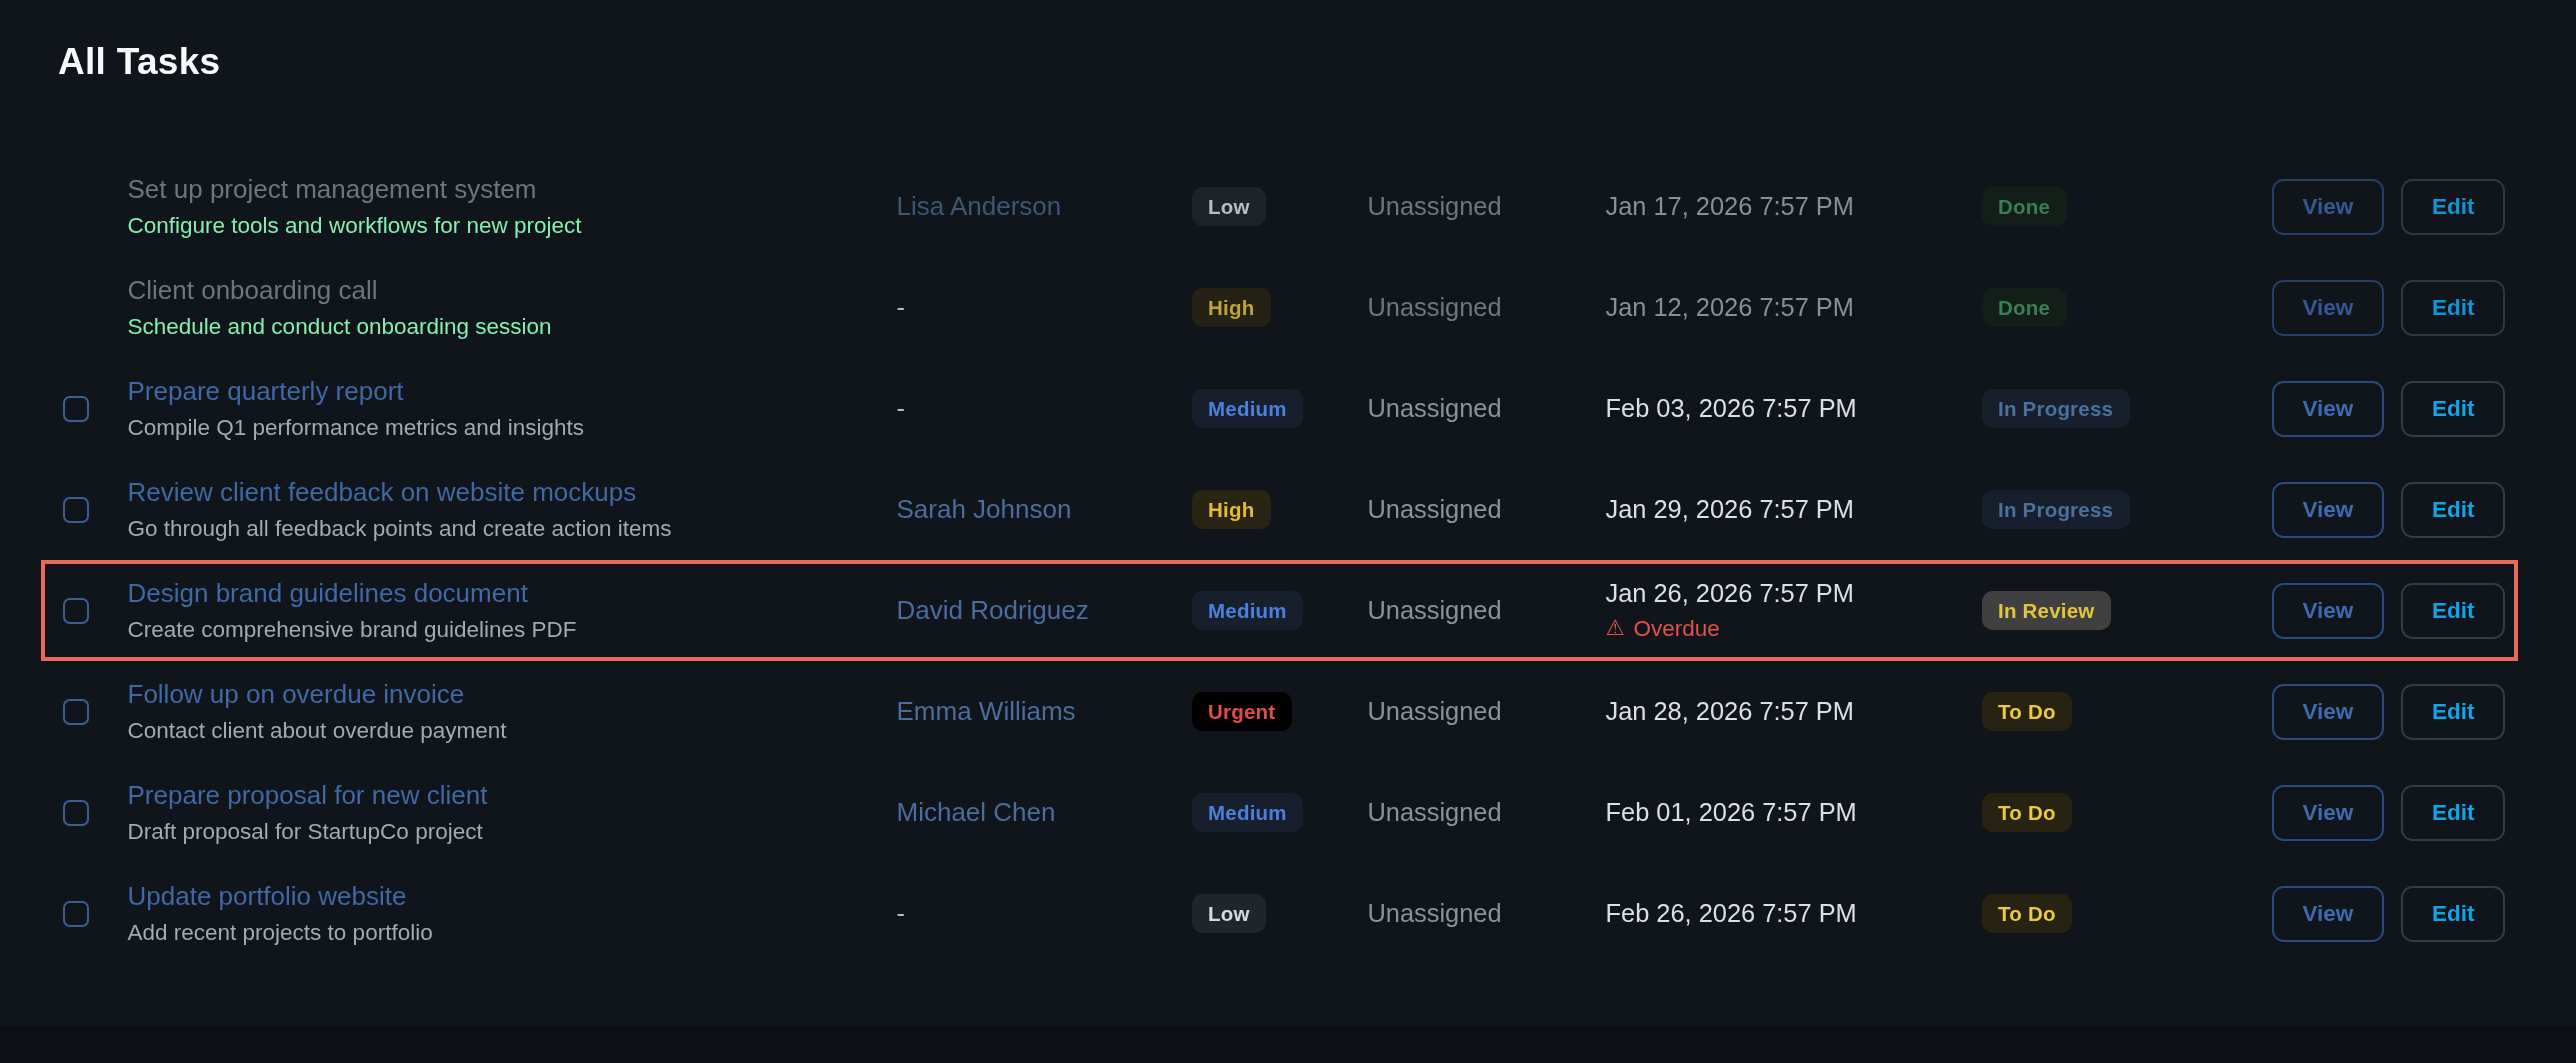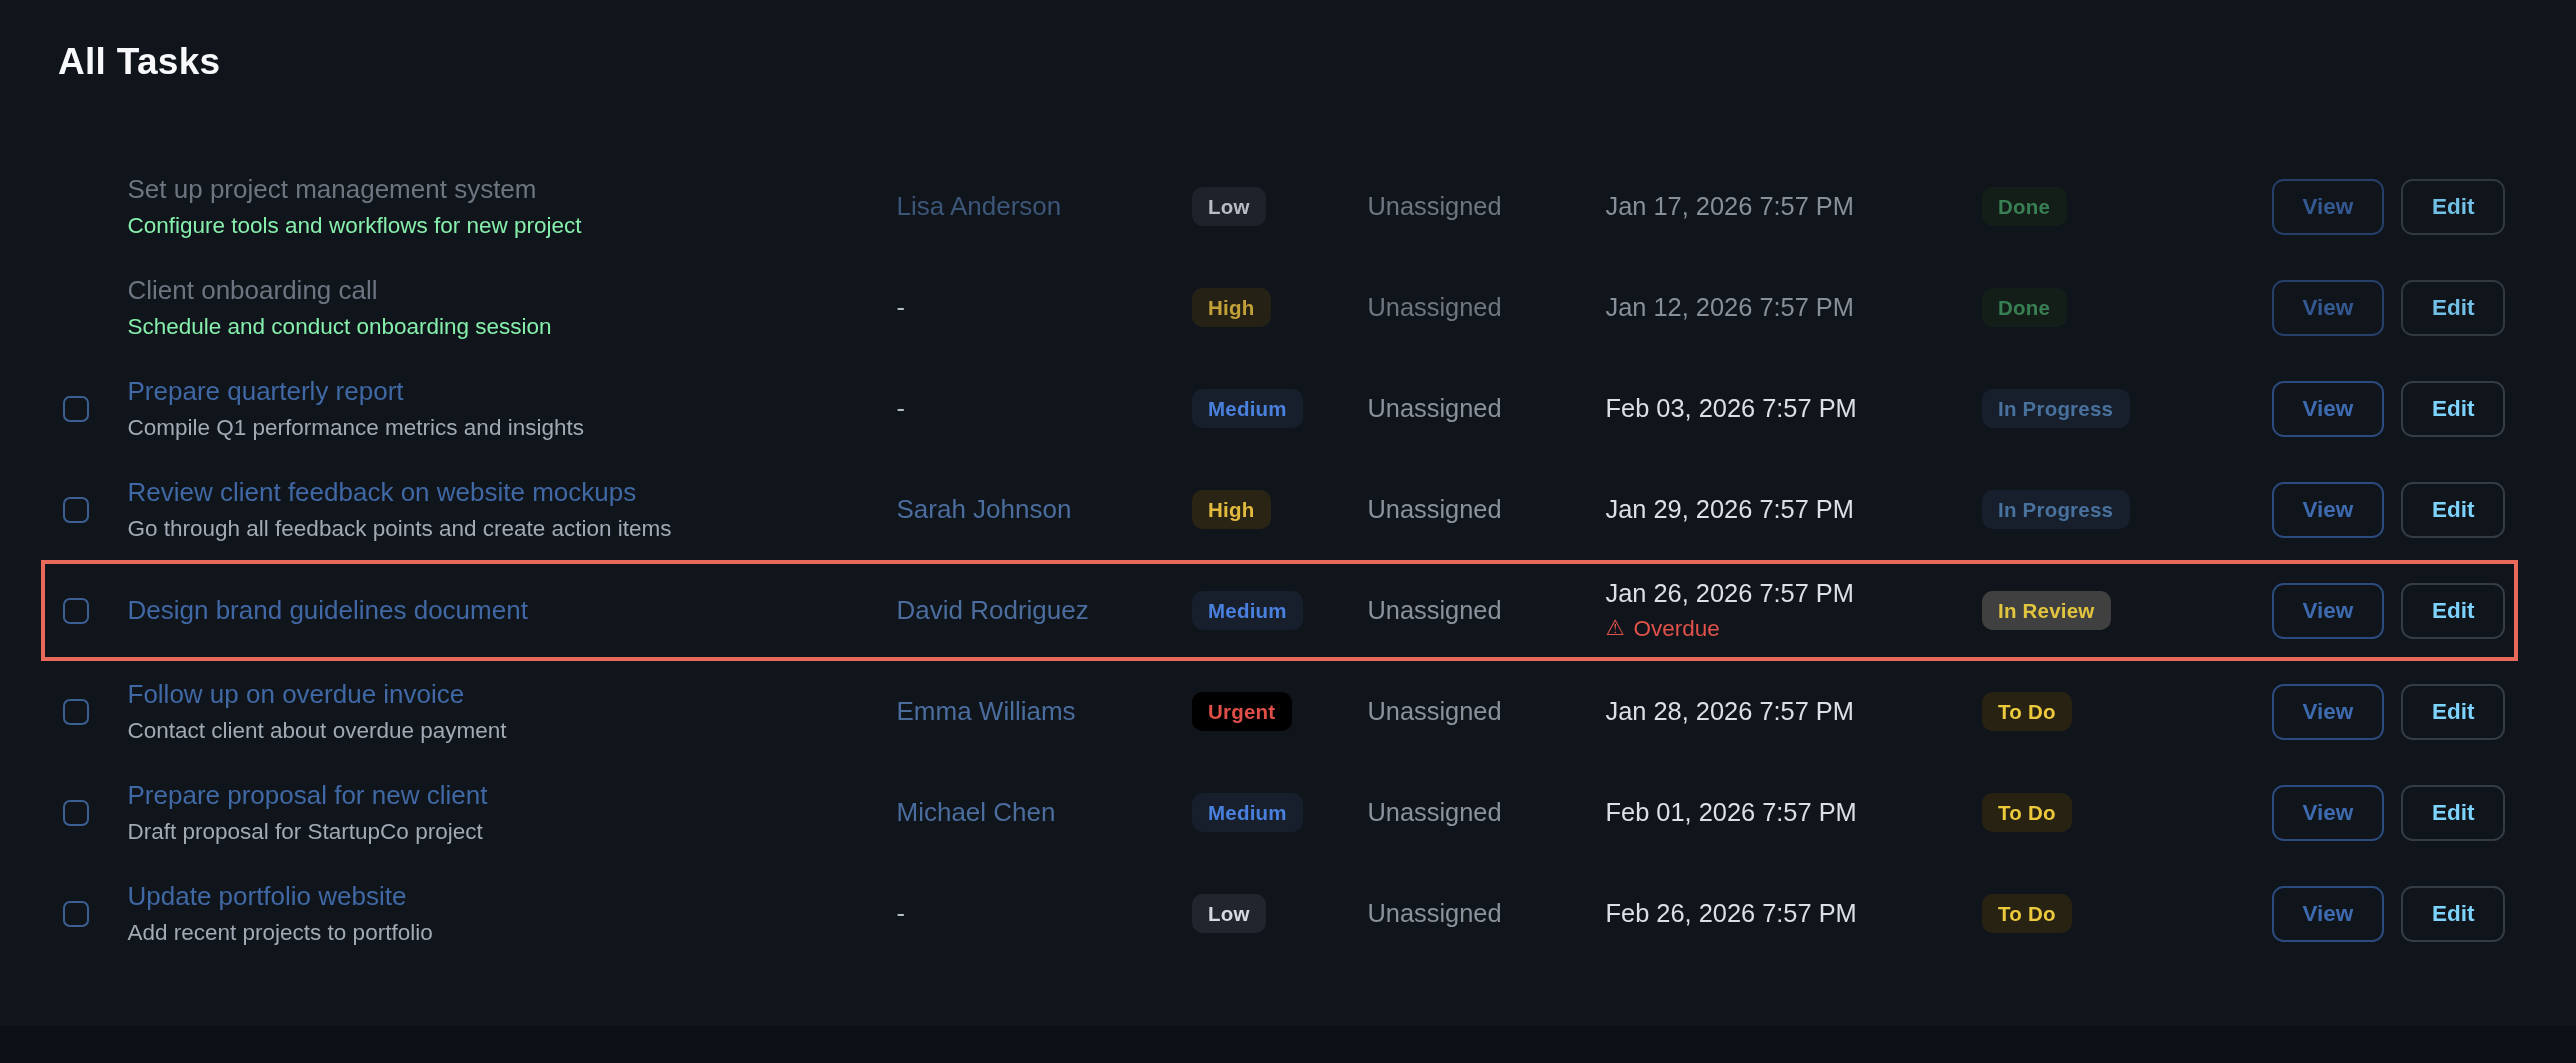--- a/index.html
+++ b/index.html
@@ -53,21 +53,21 @@
   .due { font-size: 25.4px; color: #dbe0e6; }
   .overdue { display: flex; align-items: center; gap: 8.8px; font-size: 22.5px; color: #e0524a; }
   .overdue-icon { font-size: 21.5px; line-height: 1; }
   .col-actions { display: flex; justify-content: flex-end; padding-right: 18.6px; gap: 16.6px; }
   .btn {
     height: 56px; padding: 0 29px; border-radius: 11.7px;
     background: transparent; font-family: inherit;
     font-size: 22.5px; font-weight: 600; cursor: pointer;
   }
   .btn.view { border: 2px solid #2b4a7d; color: #3e6bb0; }
-  .btn.edit { border: 2px solid #363c45; color: #7dd3fc; }
+  .btn.edit { border: 2px solid #363c45; color: #0ea5e9; }
   
   .row.done .task-title { color: #6d7580; }
   .row.done .task-desc { color: #86efac; }
   .row.done .client.linked { color: #3c5678; }
   .row.done .assigned { color: #6f767f; }
   .row.done .due { color: #888f99; text-align: right; }
   .row.done .badge { opacity: .85; }
   .row.done .btn.view { opacity: .8; }
   .row.done .btn.edit { opacity: .9; }
   .bottom-strip {
@@ -198,20 +198,21 @@
       <button class="btn view">View</button>
       <button class="btn edit">Edit</button>
     </div>
   </div>
         <div class="row highlighted" style="--hl: #e9695b;">
     <div class="cell col-check">
       <span class="checkbox"></span>
     </div>
     <div class="cell col-task">
       <span class="task-title">Design brand guidelines document</span>
+      <span class="task-desc">Create comprehensive brand guidelines PDF</span>
     </div>
     <div class="cell col-client">
       <span class="client linked">David Rodriguez</span>
     </div>
     <div class="cell col-priority">
       <span class="badge priority" style="color: rgb(74, 128, 221); background: rgb(23, 31, 44);">Medium</span>
     </div>
     <div class="cell col-assigned">
       <span class="assigned">Unassigned</span>
     </div>

